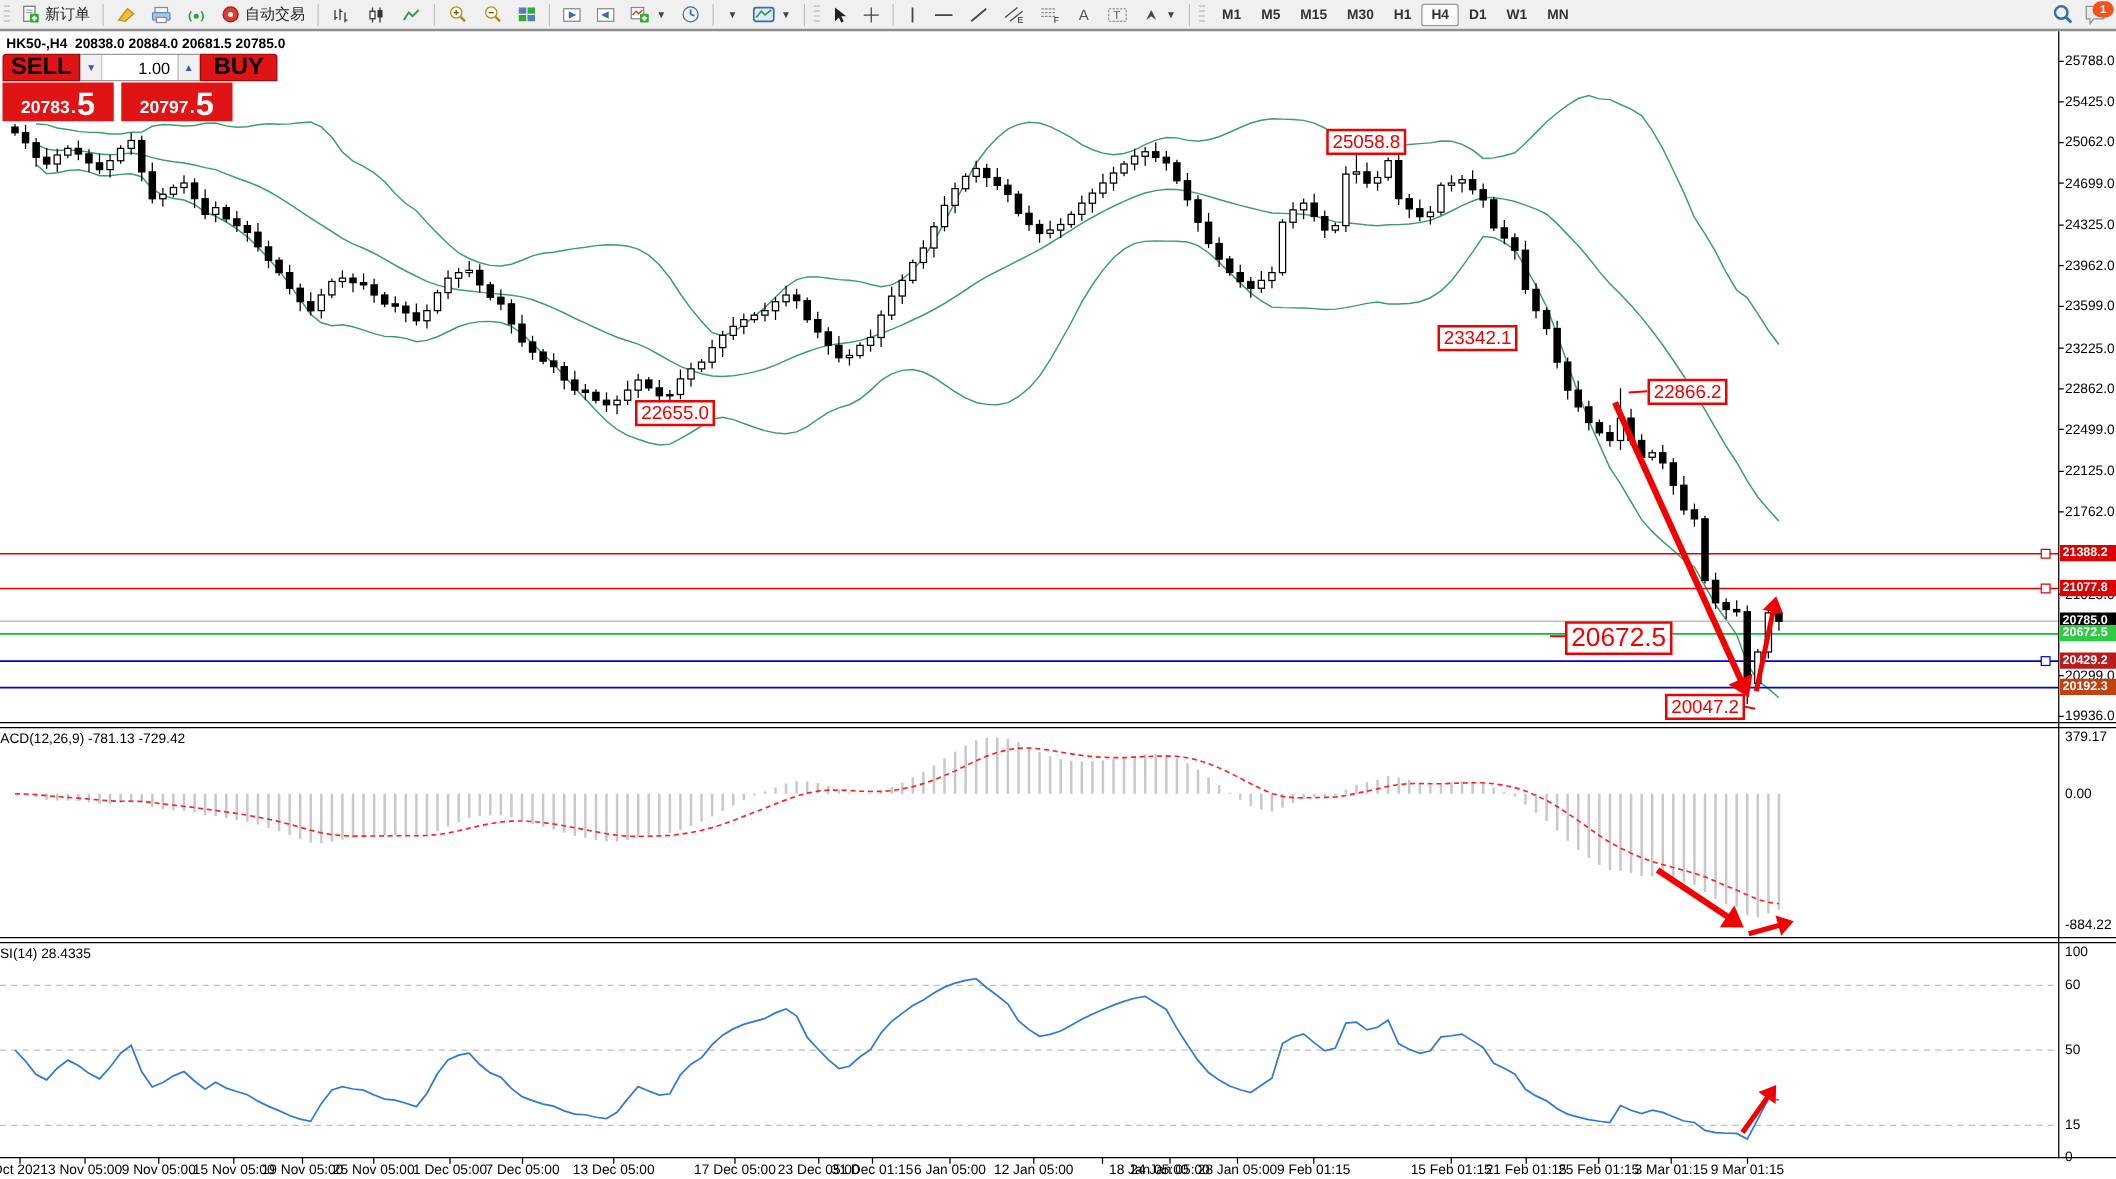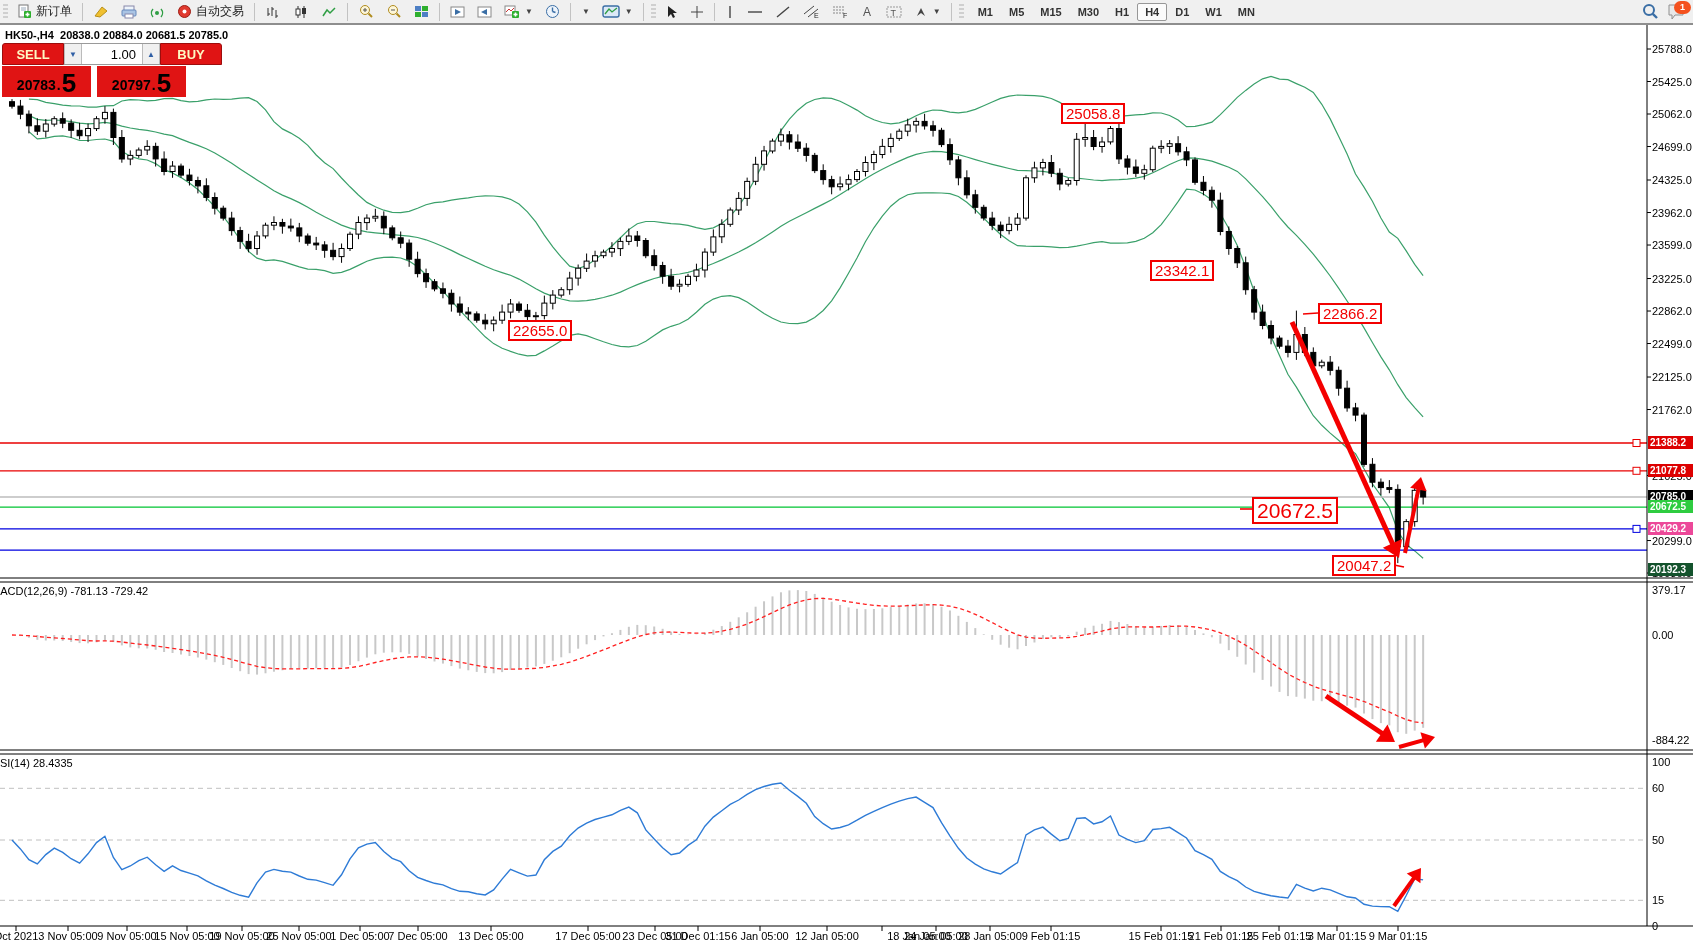--- a/index.html
+++ b/index.html
@@ -26,30 +26,30 @@
   .ylab{position:absolute;left:1652px;font-size:11px;line-height:12px;color:#000;z-index:6;white-space:nowrap}
   .xlab{position:absolute;top:930px;font-size:11px;color:#000;transform:translateX(-50%);white-space:nowrap;z-index:6}
   .badge{position:absolute;left:1648px;width:44px;height:13px;color:#fff;font-size:10px;line-height:13px;
          font-weight:bold;padding-left:2px;z-index:20}
   .callout{position:absolute;border:2px solid #f20000;color:#f20000;background:#fff;font-size:15px;line-height:17px;
            padding:0 3px;white-space:nowrap;z-index:30}
   .callout.large{font-size:21px;line-height:23px}
   
   .qp{position:absolute;left:2px;top:43px;z-index:40}
   .qp-row1{display:flex;height:22px;align-items:stretch}
-  .btn-sell,.btn-buy{width:60px;background:#e01414;color:#fef9c3;font-size:13px;font-weight:bold;
+  .btn-sell,.btn-buy{width:60px;background:#e01414;color:#000000;font-size:19px;font-weight:bold;
         display:flex;align-items:center;justify-content:center;border:1px solid #9d0d0d}
   .btn-sell{border-radius:3px 0 0 0}
   .btn-buy{border-radius:0 3px 0 0}
   .vol-wrap{display:flex;border-top:1px solid #9a9a9a;border-bottom:1px solid #9a9a9a;background:#fff}
   .vol-btn{width:16px;background:#f0f0f0;color:#2f5fa5;font-size:8px;display:flex;align-items:center;
            justify-content:center;border-left:1px solid #bbb;border-right:1px solid #bbb}
   input.vol{width:52px;border:none;outline:none;font-size:13px;text-align:right;padding-right:6px;font-family:inherit}
   .qp-row2{display:flex;margin-top:1px}
-  .price-block{width:89px;height:30px;background:#e01414;color:#000000;display:flex;align-items:flex-end;
+  .price-block{width:89px;height:30px;background:#e01414;color:#ffffff;display:flex;align-items:flex-end;
                justify-content:center;padding-bottom:1px}
   .price-block+.price-block{margin-left:6px}
   .pb-main{font-size:14px;font-weight:bold;line-height:22px}
   .pb-dot{font-size:14px;font-weight:bold;line-height:22px;margin:0 1px}
   .pb-frac{font-size:26px;font-weight:bold;line-height:26px}
   svg#plot{position:absolute;left:0;top:0;z-index:1}
 </style>
 </head>
 <body>
 
@@ -919,22 +919,22 @@
     <div class="ylab" style="top: 337.53px;">22499.0</div>
     <div class="ylab" style="top: 371.022px;">22125.0</div>
     <div class="ylab" style="top: 403.528px;">21762.0</div>
     <div class="ylab" style="top: 469.527px;">21025.0</div>
     <div class="ylab" style="top: 534.54px;">20299.0</div>
     <div class="ylab" style="top: 567.047px;">19936.0</div>
     <div class="badge" style="top: 436.002px; background: rgb(221, 0, 0);">21388.2</div>
     <div class="badge" style="top: 463.798px; background: rgb(221, 0, 0);">21077.8</div>
     <div class="badge" style="top: 490.019px; background: rgb(0, 0, 0);">20785.0</div>
     <div class="badge" style="top: 500.093px; background: rgb(46, 204, 64);">20672.5</div>
-    <div class="badge" style="top: 521.881px; background: #ec4899;">20429.2</div>
-    <div class="badge" style="top: 543.095px; background: #14532d; margin-top: 20px;">20192.3</div>
+    <div class="badge" style="top: 521.881px; background: #b91c1c;">20429.2</div>
+    <div class="badge" style="top: 543.095px; background: #c2410c;">20192.3</div>
     <div class="ylab" style="top: 584px;">379.17</div>
     <div class="ylab" style="top: 629px;">0.00</div>
     <div class="ylab" style="top: 733.939px;">-884.22</div>
     <div class="ylab" style="top: 756px;">100</div>
     <div class="ylab" style="top: 782.31px;">60</div>
     <div class="ylab" style="top: 834px;">50</div>
     <div class="ylab" style="top: 894.305px;">15</div>
     <div class="ylab" style="top: 920.15px;">0</div>
     <div class="xlab" style="left: 16px;">Oct 2021</div>
     <div class="xlab" style="left: 68px;">3 Nov 05:00</div>

